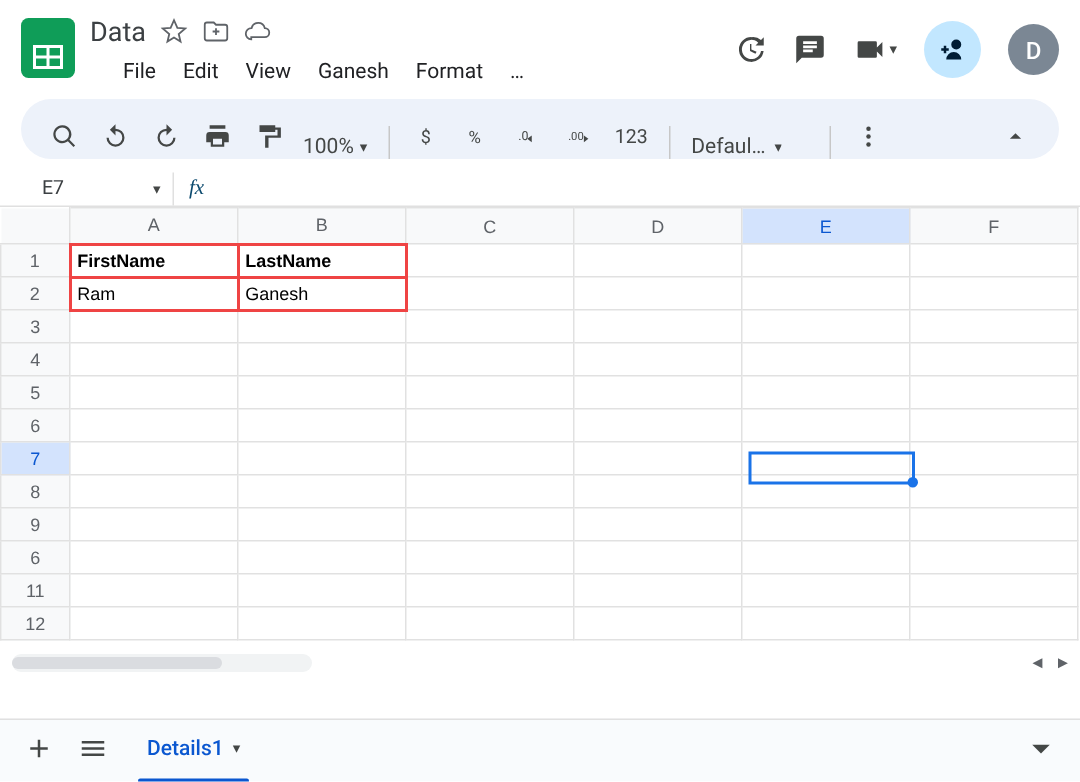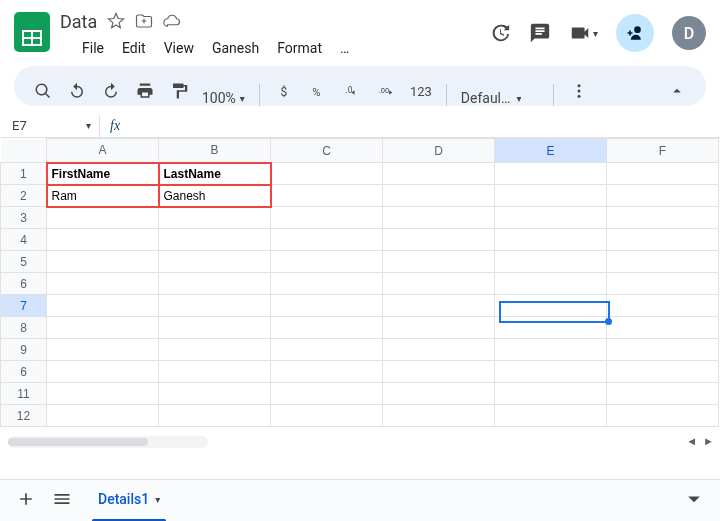--- a/index.html
+++ b/index.html
@@ -97,20 +97,21 @@
     border-bottom:1px solid #e0e0e0;
     height:24px;
     padding-left:6px;
   }
   .namebox {
     width:94px;height:22px;
     display:flex;align-items:center;justify-content:space-between;
     padding:0 8px 0 6px;
     font-size:13px;color:#3c4043;
     border-right:1px solid #e0e0e0;
+    margin-left:16px;
   }
   .fx-icon{font-style:italic;font-family:serif;color:#0c4a6e;padding:0 10px;font-size:14px;}
   
   .grid-area { position:relative; height: 310px; overflow:hidden;}
   table.sheet { border-collapse:collapse; table-layout:fixed;}
   .sheet th, .sheet td {
     border:1px solid #e1e1e1;
     font-size:12px;
     font-family: Arial, sans-serif;
     height:22px;

